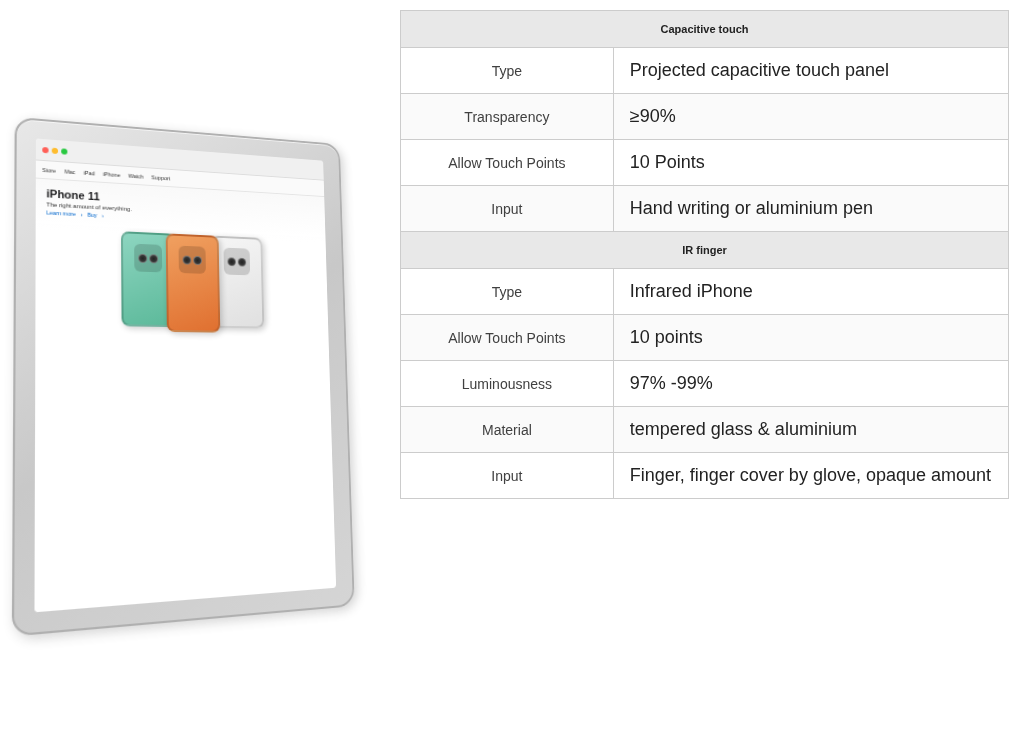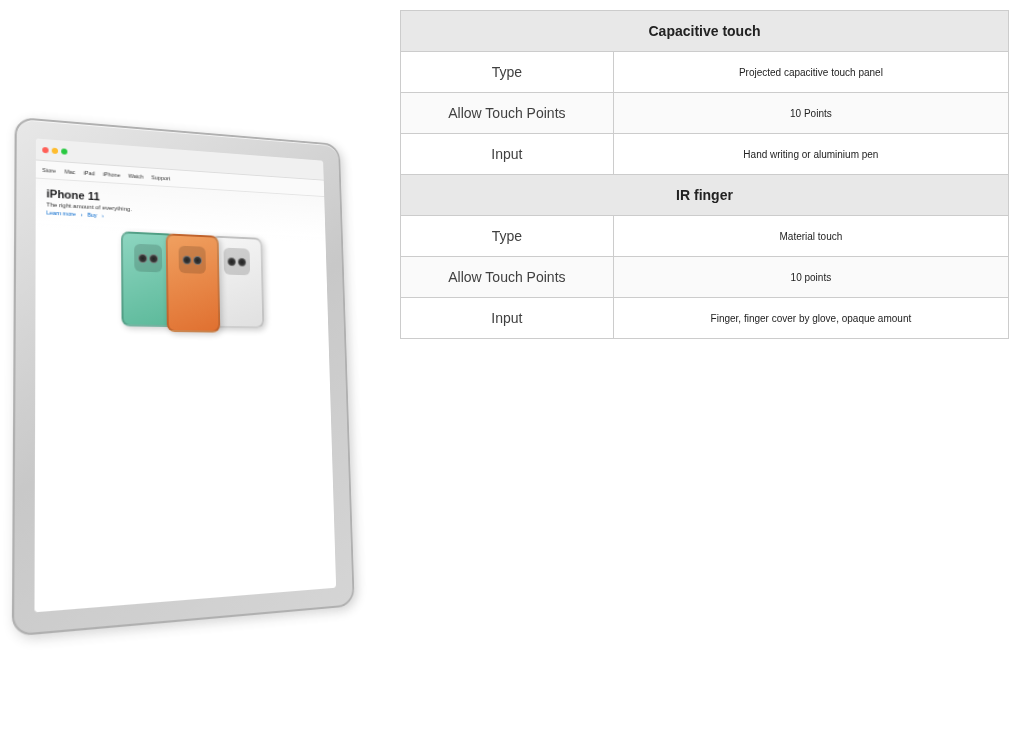--- a/index.html
+++ b/index.html
@@ -170,41 +170,40 @@
     }
     table {
       width: 100%;
       border-collapse: collapse;
       font-size: 14px;
       color: #222;
     }
     th.section-header {
       background: #e8e8e8;
       font-weight: bold;
-      font-size: 14px;
+      font-size: 11px;
       text-align: center;
       padding: 12px 1px;
       border: 1px solid #ccc;
     }
     td {
       padding: 12px 16px;
       border: 1px solid #ccc;
       vertical-align: middle;
     }
     td.label-cell {
       text-align: center;
       color: #404040;
       font-size: 14px;
       width: 35%;
       background: #fff;
     }
     td.value-cell {
-      text-align: center;
       color: #222;
-      font-size: 10px;
+      font-size: 18px;
       background: #fff;
     }
     tr:nth-child(even) td {
       background: #fafafa;
     }
     tr.section-row td, tr.section-row th {
       background: #e8e8e8 !important;
     }
   </style>
 </head>
@@ -270,41 +269,53 @@
       <tr class="section-row">
         <th class="section-header" colspan="2">Capacitive touch</th>
       </tr>
     </thead>
     <tbody id="capacitive-body">
     <tr>
       <td class="label-cell">Type</td>
       <td class="value-cell">Projected capacitive touch panel</td>
     </tr>
         <tr>
+      <td class="label-cell">Transparency</td>
+      <td class="value-cell">≥90%</td>
+    </tr>
+        <tr>
       <td class="label-cell">Allow Touch Points</td>
       <td class="value-cell">10 Points</td>
     </tr>
         <tr>
       <td class="label-cell">Input</td>
       <td class="value-cell">Hand writing or aluminium pen</td>
     </tr>
       </tbody>
     <thead>
       <tr class="section-row">
         <th class="section-header" colspan="2">IR finger</th>
       </tr>
     </thead>
     <tbody id="ir-body">
     <tr>
       <td class="label-cell">Type</td>
-      <td class="value-cell">Material touch</td>
+      <td class="value-cell">Infrared iPhone</td>
     </tr>
         <tr>
       <td class="label-cell">Allow Touch Points</td>
       <td class="value-cell">10 points</td>
+    </tr>
+        <tr>
+      <td class="label-cell">Luminousness</td>
+      <td class="value-cell">97% -99%</td>
+    </tr>
+        <tr>
+      <td class="label-cell">Material</td>
+      <td class="value-cell">tempered glass &amp; aluminium</td>
     </tr>
         <tr>
       <td class="label-cell">Input</td>
       <td class="value-cell">Finger, finger cover by glove, opaque amount</td>
     </tr>
       </tbody>
   </table>
 </div>
 
 </body></html>

